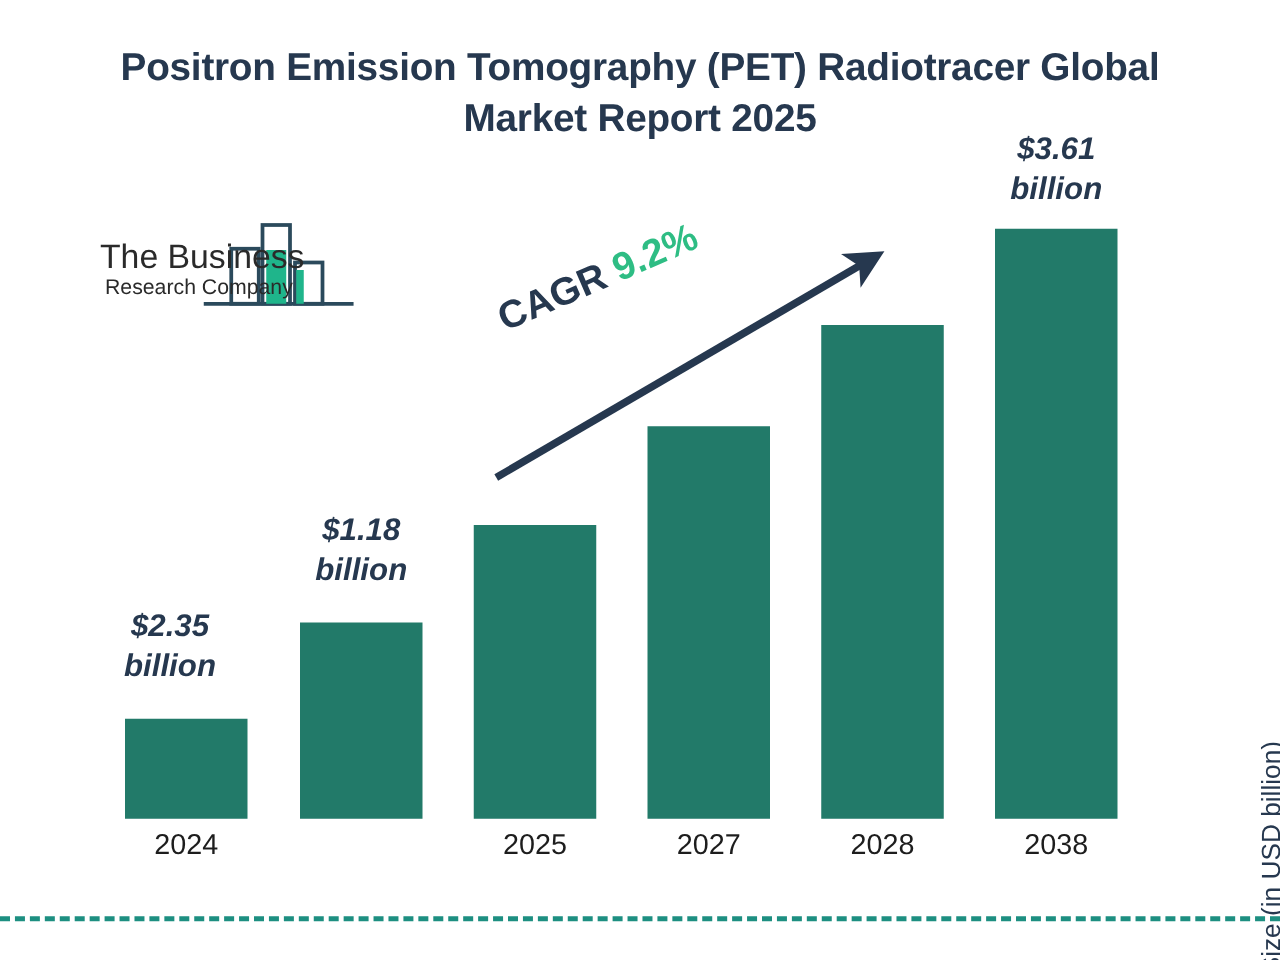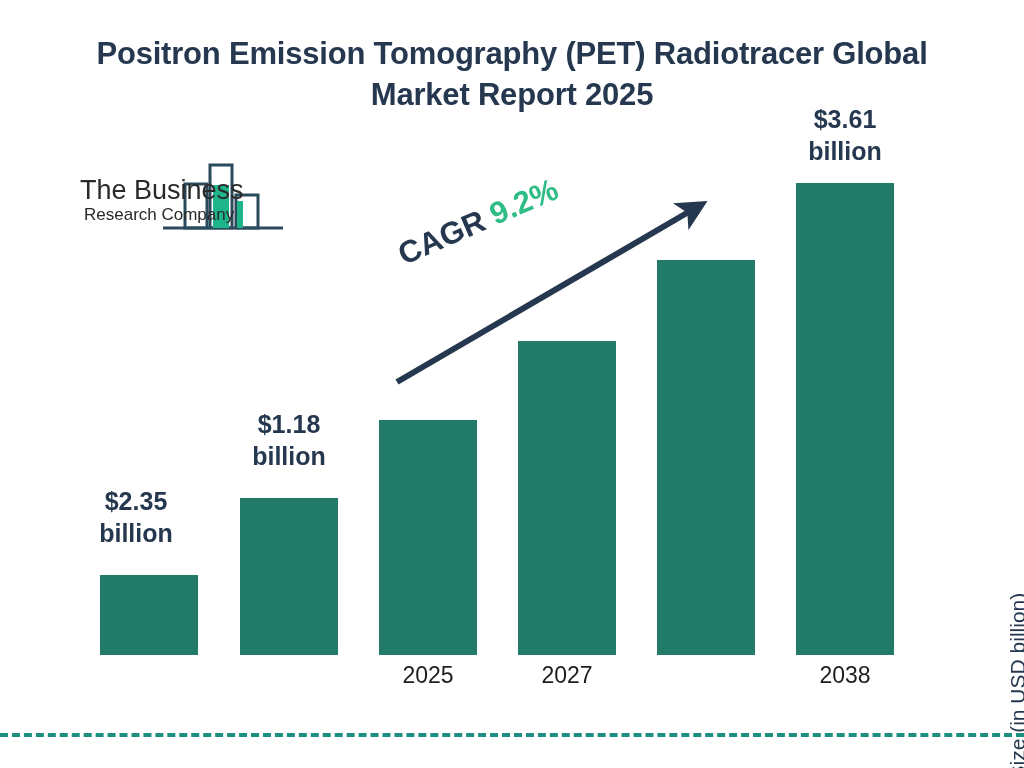--- a/index.html
+++ b/index.html
@@ -31,21 +31,21 @@
     line-height: 41px;
     font-weight: bold;
     color: #26384f;
     letter-spacing: -0.2px;
   }
 
   
   .logo {
     position: absolute;
     left: 78px;
-    top: 157px;
+    top: 172px;
     width: 205px;
     height: 78px;
     text-align: center;
   }
   .logo svg { display:block; }
 
   
   .plot {
     position: absolute;
     left: 0;
@@ -61,20 +61,21 @@
   }
 
   .bar-value {
     position: absolute;
     width: 140px;
     text-align: center;
     font-size: 25px;
     line-height: 32px;
     font-weight: bold;
     color: #26384f;
+    font-style: italic;
   }
 
   .x-label {
     position: absolute;
     top: 662px;
     width: 140px;
     text-align: center;
     font-size: 23px;
     color: #1d1d1d;
   }
@@ -161,22 +162,24 @@
     </div>
     <div class="bar-value" style="left:219px; top:408px;">
       <div style="white-space:pre-line;">$1.18
 billion</div>
     </div>
     <div class="bar-value" style="left:775px; top:103px;">
       <div style="white-space:pre-line;">$3.61
 billion</div>
     </div>
 
+    <div class="x-label" style="left:79px;">2024</div>
     <div class="x-label" style="left:358px;">2025</div>
     <div class="x-label" style="left:497px;">2027</div>
+    <div class="x-label" style="left:636px;">2028</div>
     <div class="x-label" style="left:775px;">2038</div>
 
     <div class="y-axis-title">Market Size (in USD billion)</div>
 
     <svg class="cagr-arrow" viewBox="0 0 340 210">
       <defs>
         <marker id="ah" markerWidth="5.2" markerHeight="5.2" refX="2.2" refY="2.6" orient="auto" markerUnits="strokeWidth">
           <path d="M0,0 L5.2,2.6 L0,5.2 L1.3,2.6 Z" fill="#26384f"></path>
         </marker>
       </defs>

